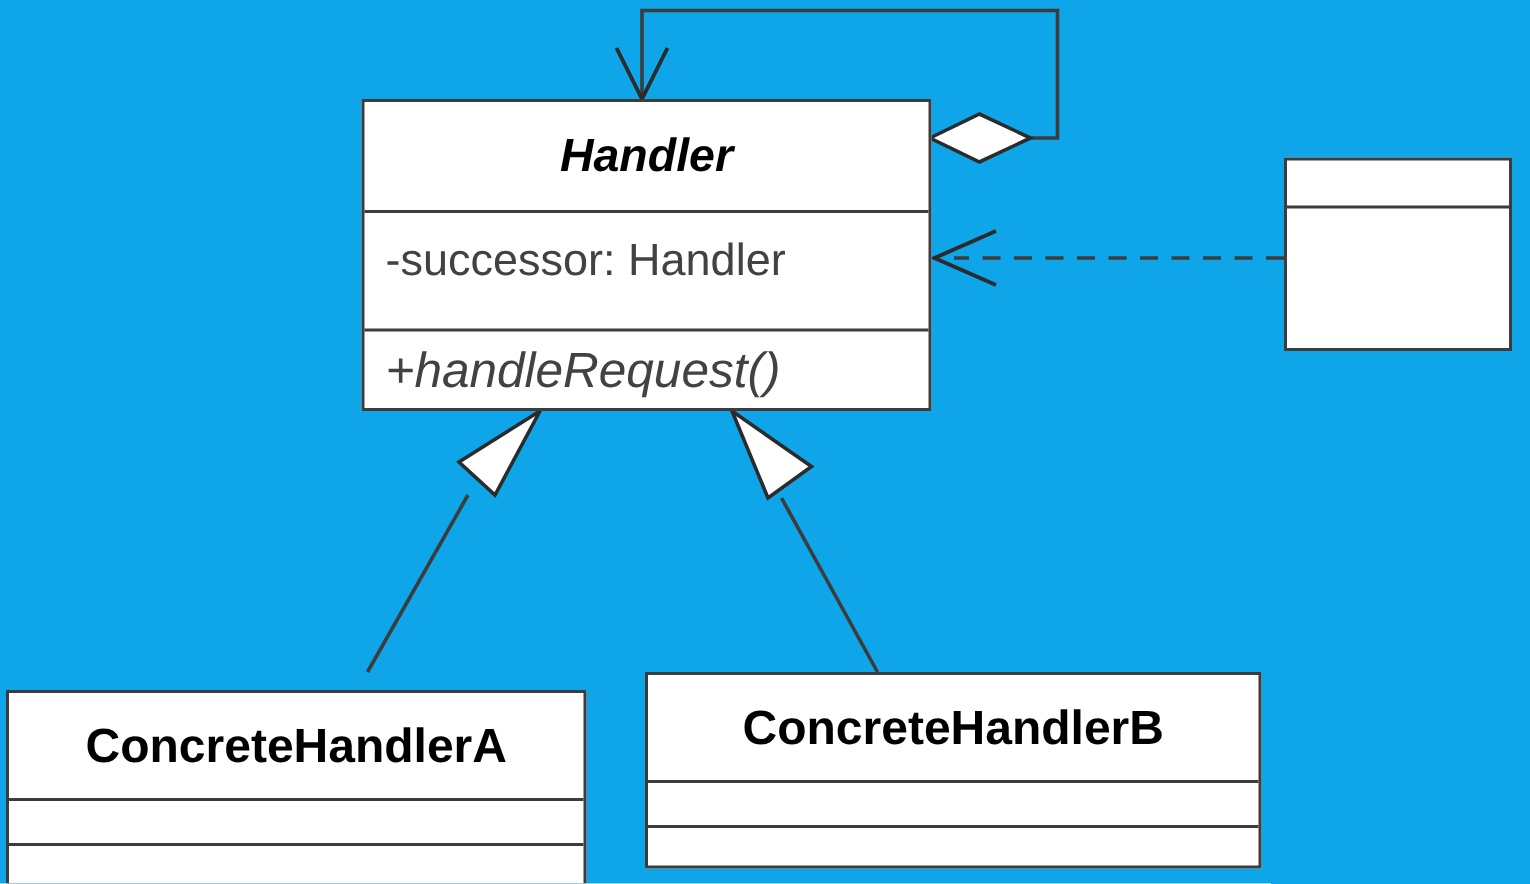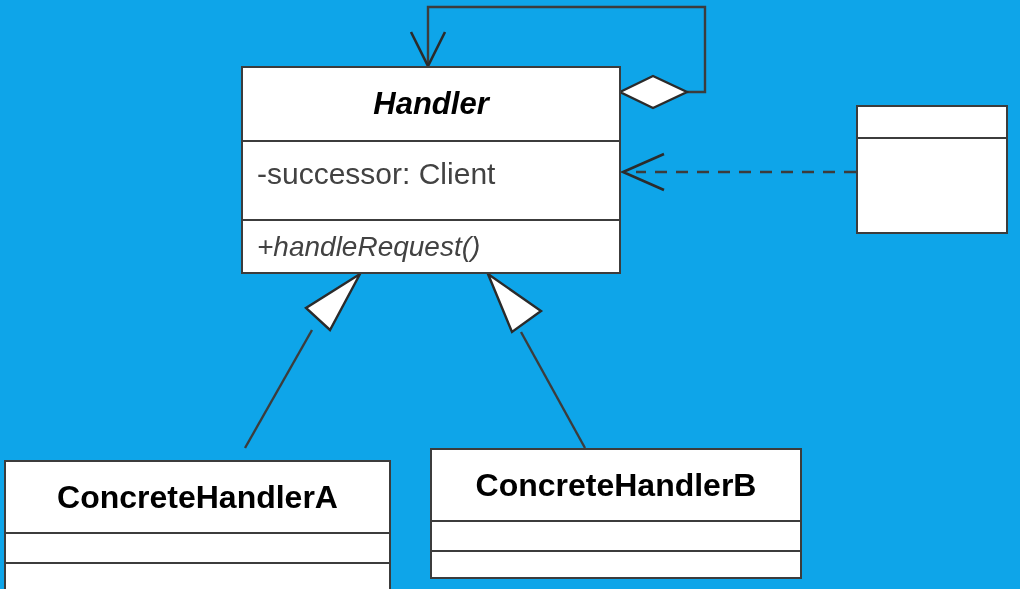--- a/index.html
+++ b/index.html
@@ -73,21 +73,21 @@
   #class-handler .c-name {
     height: 72px;
     font-size: 31px;
   }
   #class-handler .c-attrs {
     height: 66px;
     font-size: 30px;
   }
   #class-handler .c-ops {
     flex: 1 1 auto;
-    font-size: 28px;
+    font-size: 33px;
     margin-top: 13px;
   }
 
   
   #class-client {
     left: 856px;
     top: 105px;
     width: 152px;
     height: 129px;
   }
@@ -102,21 +102,21 @@
   #class-concretea {
     left: 4px;
     top: 460px;
     width: 387px;
     height: 131px;
   }
   
   #class-concreteb {
     left: 430px;
     top: 448px;
-    width: 372px;
+    width: 411px;
     height: 131px;
   }
   #class-concretea .c-name,
   #class-concreteb .c-name {
     height: 70px;
     font-size: 32px;
   }
   #class-concretea .c-attrs,
   #class-concreteb .c-attrs { height: 30px; }
   #class-concretea .c-ops,
@@ -170,21 +170,21 @@
     </g>
 
     <g>
       <path class="edge-line" d="M 585 448 L 521 332"></path>
       <polygon class="shape-hollow" points="488,274 541,311 512,332"></polygon>
     </g>
   </svg>
 
   <div class="uml-class" id="class-handler">
     <div class="compartment c-name abstract">Handler</div>
-    <div class="compartment c-members c-attrs">-successor: Client</div>
+    <div class="compartment c-members c-attrs">-successor: Handler</div>
     <div class="compartment c-members c-ops italic">+handleRequest()</div>
   </div>
 
   <div class="uml-class" id="class-client">
     <div class="compartment c-members c-attrs c-empty"></div>
     <div class="compartment c-members c-ops c-empty"></div>
   </div>
 
   <div class="uml-class" id="class-concretea">
     <div class="compartment c-name">ConcreteHandlerA</div>

